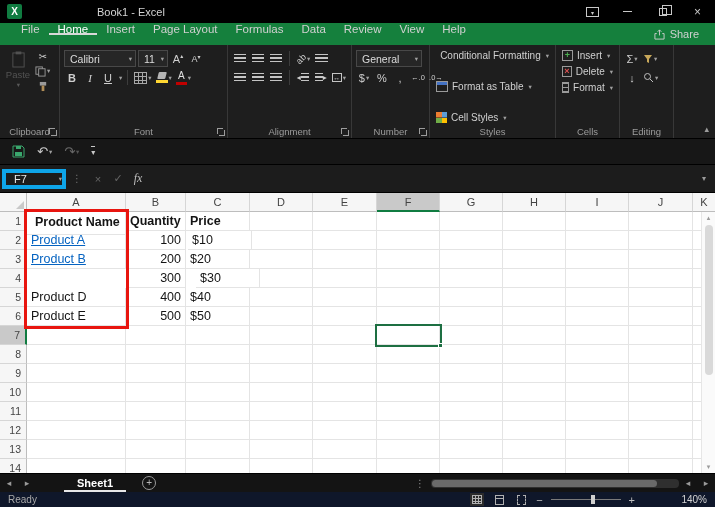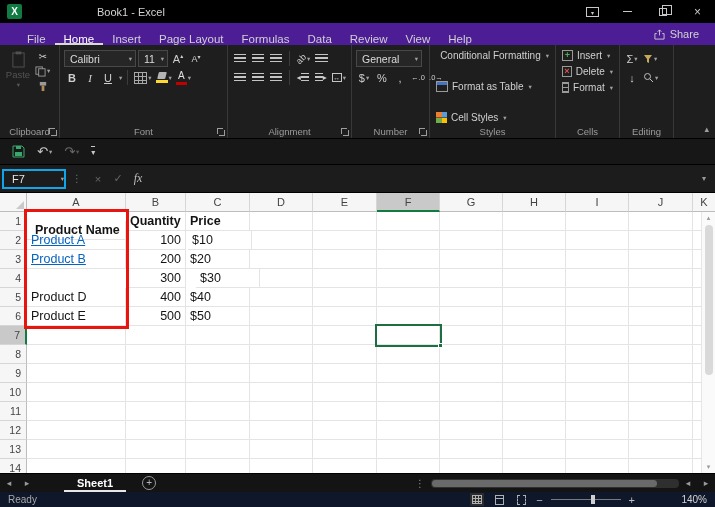--- a/index.html
+++ b/index.html
@@ -16,21 +16,21 @@
                 border:1px solid #3c3c3c; border-radius:2px; display:flex; align-items:center; gap:6px;
                 padding:0 8px; color:#b0b0b0; font-size:10.5px; }
   .win-controls { position:absolute; right:0; top:0; height:100%; display:flex; }
   .win-btn { width:35px; display:flex; align-items:center; justify-content:center; color:#c8c8c8; font-size:12px; }
   .min-bar { width:9px; height:1px; background:#c8c8c8; }
   .restore { width:8px; height:8px; border:1px solid #c8c8c8; position:relative; background:#000; }
   .restore:before { content:""; position:absolute; left:2px; top:-4px; width:8px; height:8px; border:1px solid #c8c8c8; }
   .rdo-icon { width:13px; height:10px; border:1px solid #c8c8c8; display:flex; align-items:flex-end; justify-content:center; color:#c8c8c8; font-size:6px; line-height:5px; }
 
   
-  .menubar { flex:0 0 22px; background:#4c1d95; display:flex; align-items:flex-end; padding-left:18px; position:relative; }
+  .menubar { flex:0 0 22px; background:#15803d; display:flex; align-items:flex-start; padding-left:12px; position:relative; }
   .menu-tab { display:flex; align-items:center; padding:0 9px; color:#d0d0d0; font-size:11.5px; }
   .menu-tab.active { color:#fff; box-shadow:inset 0 -2px 0 #d8d8d8; }
   .share-btn { position:absolute; right:8px; top:2px; height:18px; display:flex; align-items:center; gap:5px;
                color:#d0d0d0; font-size:11px; padding:0 8px; }
 
   
   .ribbon { flex:0 0 68px; background:#1e1e1e; display:flex; border-bottom:1px solid #000; }
   .rgroup { position:relative; border-right:1px solid #383838; padding:4px 4px 13px; }
   .rgroup-label { position:absolute; bottom:0; left:0; right:0; height:13px; text-align:center;
                   color:#9c9c9c; font-size:9.5px; line-height:13px; }
@@ -80,21 +80,21 @@
   .ic-ins { color:#4caf50; } .ic-del { color:#e05252; }
   .ic-fmt { color:#9a9a9a; background-image:linear-gradient(#9a9a9a 1px, transparent 1px); background-size:100% 4px; }
 
   
   .qat { flex:0 0 26px; background:#171717; border-bottom:1px solid #000; display:flex; align-items:center; gap:4px; padding-left:8px; }
   .qbtn { display:flex; align-items:center; color:#c8c8c8; font-size:13px; padding:0 4px; height:20px; }
   .qat-custom { font-size:8px; border-top:1px solid #c8c8c8; padding-top:1px; color:#c8c8c8; }
 
   
   .fbar { flex:0 0 28px; background:#1c1c1c; border-bottom:1px solid #000; display:flex; align-items:center; padding:0 2px; }
-  .name-box { width:64px; height:20px; border:2px solid #0ea5e9; display:flex; align-items:center; padding:0 0 0 8px; color:#e6e6e6; font-size:11px; }
+  .name-box { width:64px; height:20px; border:4px solid #0ea5e9; display:flex; align-items:center; padding:0 0 0 8px; color:#e6e6e6; font-size:11px; }
   .name-box .dd { margin-left:auto; }
   .fb-dots { color:#6f6f6f; font-size:10px; padding:0 6px; }
   .fb-btn { width:20px; display:flex; align-items:center; justify-content:center; color:#bdbdbd; font-size:11px; }
   .fb-btn.fx { font-family:"Liberation Serif",serif; font-style:italic; font-size:12px; }
   .fb-input { flex:1; height:20px; margin-left:4px; color:#e6e6e6; font-size:11px; display:flex; align-items:center; padding:0 4px; }
   .fb-expand { width:18px; text-align:center; color:#9a9a9a; font-size:8px; }
 
   
   .grid-wrap { position:relative; flex:1; background:#fff; overflow:hidden; }
   .corner { position:absolute; left:0; top:0; width:27px; height:19px; background:#f6f6f6;
@@ -491,21 +491,21 @@
       <div class="col-h" style="left: 186px; width: 64px; height: 19px;">C</div>
       <div class="col-h" style="left: 250px; width: 63px; height: 19px;">D</div>
       <div class="col-h" style="left: 313px; width: 64px; height: 19px;">E</div>
       <div class="col-h sel" style="left: 377px; width: 63px; height: 19px;">F</div>
       <div class="col-h" style="left: 440px; width: 63px; height: 19px;">G</div>
       <div class="col-h" style="left: 503px; width: 63px; height: 19px;">H</div>
       <div class="col-h" style="left: 566px; width: 63px; height: 19px;">I</div>
       <div class="col-h" style="left: 629px; width: 64px; height: 19px;">J</div>
       <div class="col-h" style="left: 693px; width: 23px; height: 19px;">K</div>
       <div class="row-h" style="top: 19px; height: 19px; width: 27px;">1</div>
-      <div class="cell bold" style="left: 27px; top: 28px; width: 99px; height: 19px; padding-left: 8px;">Product Name</div>
+      <div class="cell bold" style="left: 27px; top: 17px; width: 99px; height: 25px; padding-left: 8px;">Product Name</div>
       <div class="cell bold" style="left: 126px; top: 19px; width: 60px; height: 19px;">Quantity</div>
       <div class="cell bold" style="left: 186px; top: 19px; width: 64px; height: 19px;">Price</div>
       <div class="cell" style="left: 250px; top: 19px; width: 63px; height: 19px;"></div>
       <div class="cell" style="left: 313px; top: 19px; width: 64px; height: 19px;"></div>
       <div class="cell" style="left: 377px; top: 19px; width: 63px; height: 19px;"></div>
       <div class="cell" style="left: 440px; top: 19px; width: 63px; height: 19px;"></div>
       <div class="cell" style="left: 503px; top: 19px; width: 63px; height: 19px;"></div>
       <div class="cell" style="left: 566px; top: 19px; width: 63px; height: 19px;"></div>
       <div class="cell" style="left: 629px; top: 19px; width: 64px; height: 19px;"></div>
       <div class="cell" style="left: 693px; top: 19px; width: 23px; height: 19px;"></div>

